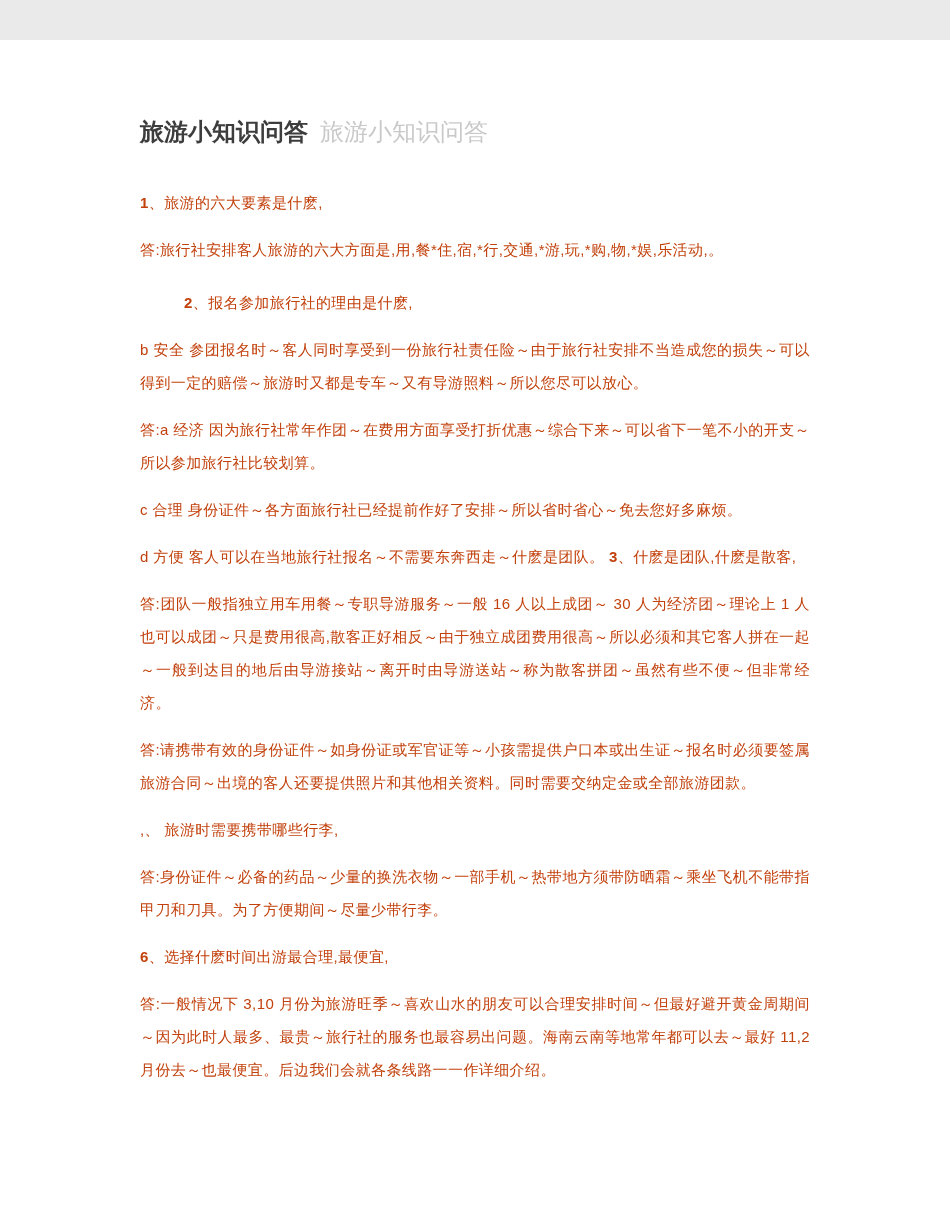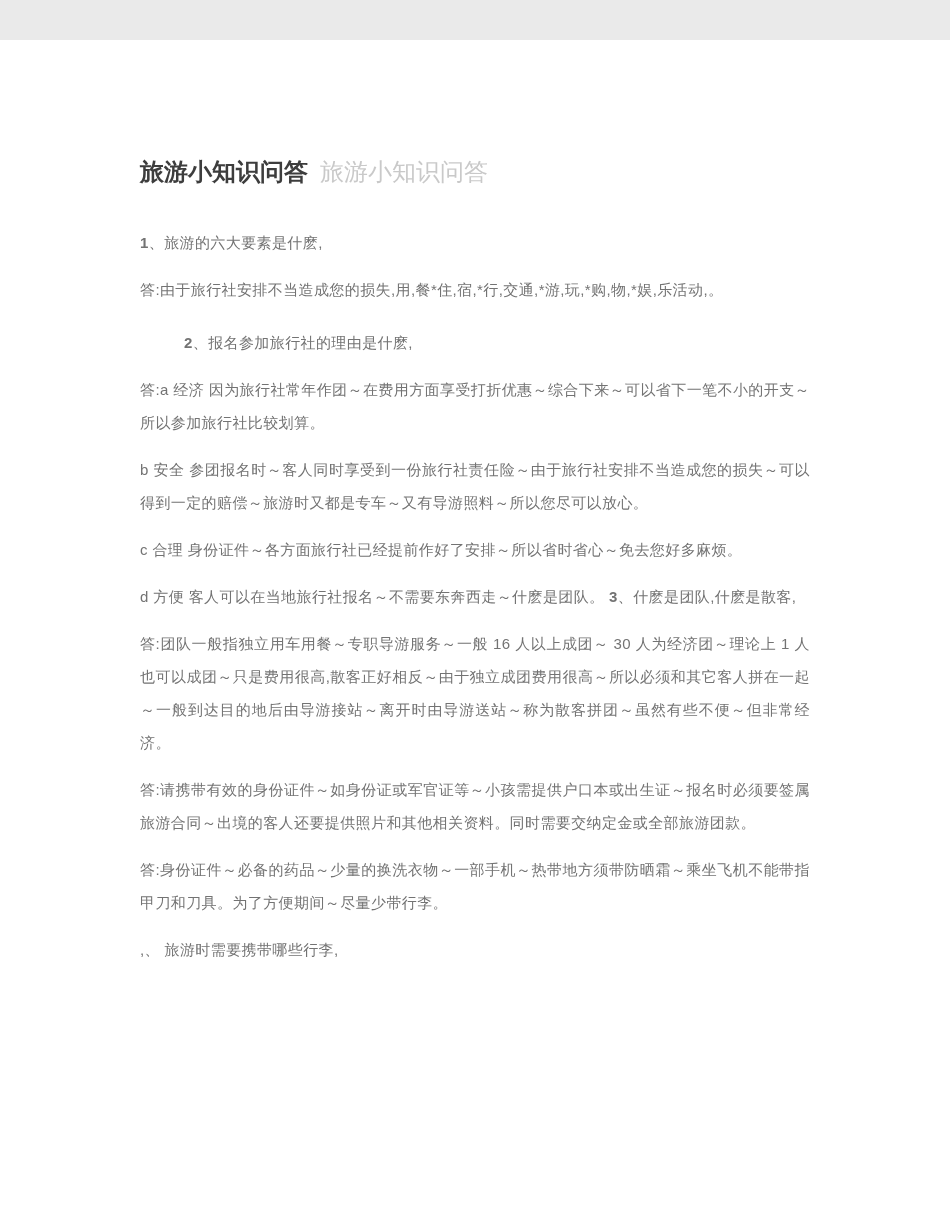--- a/index.html
+++ b/index.html
@@ -10,21 +10,21 @@
     font-family: "Liberation Sans", "DejaVu Sans", sans-serif;
     color: #3b3b3b;
     position: relative;
   }
   .top-bar {
     width: 100%;
     height: 40px;
     background: #eaeaea;
   }
   .page {
-    padding: 116px 140px 70px 140px;
+    padding: 76px 140px 70px 140px;
   }
   .doc-title {
     font-size: 24px;
     font-weight: normal;
     margin-bottom: 38px;
     white-space: nowrap;
   }
   .title-main {
     font-weight: bold;
     color: #3d3d3d;
@@ -33,40 +33,42 @@
     font-weight: normal;
     color: #c9c9c9;
     margin-left: 12px;
   }
   .para {
     font-size: 15px;
     line-height: 33px;
     margin-bottom: 14px;
     letter-spacing: 0.4px;
     text-align: justify;
-    color: #737373;
+    color: #c2410c;
   }
   .para.gap { margin-top: 20px; margin-left: 44px; }
   .seg.bold { font-weight: bold; }
 </style>
 </head>
 <body>
 
 <div class="top-bar"></div>
 
 <div class="page">
   <h1 class="doc-title">
     <span class="title-main">旅游小知识问答</span><span class="title-sub">旅游小知识问答</span>
   </h1>
   <div id="paragraphs">
       <p class="para"><span class="seg bold">1</span><span class="seg">、旅游的六大要素是什麽,</span></p>
-      <p class="para"><span class="seg">答:由于旅行社安排不当造成您的损失,用,餐*住,宿,*行,交通,*游,玩,*购,物,*娱,乐活动,。</span></p>
+      <p class="para"><span class="seg">答:旅行社安排客人旅游的六大方面是,用,餐*住,宿,*行,交通,*游,玩,*购,物,*娱,乐活动,。</span></p>
       <p class="para gap"><span class="seg bold">2</span><span class="seg">、报名参加旅行社的理由是什麽,</span></p>
+      <p class="para"><span class="seg">b 安全 参团报名时～客人同时享受到一份旅行社责任险～由于旅行社安排不当造成您的损失～可以得到一定的赔偿～旅游时又都是专车～又有导游照料～所以您尽可以放心。</span></p>
       <p class="para"><span class="seg">答:a 经济 因为旅行社常年作团～在费用方面享受打折优惠～综合下来～可以省下一笔不小的开支～所以参加旅行社比较划算。</span></p>
-      <p class="para"><span class="seg">b 安全 参团报名时～客人同时享受到一份旅行社责任险～由于旅行社安排不当造成您的损失～可以得到一定的赔偿～旅游时又都是专车～又有导游照料～所以您尽可以放心。</span></p>
       <p class="para"><span class="seg">c 合理 身份证件～各方面旅行社已经提前作好了安排～所以省时省心～免去您好多麻烦。</span></p>
       <p class="para"><span class="seg">d 方便 客人可以在当地旅行社报名～不需要东奔西走～什麽是团队。 </span><span class="seg bold">3</span><span class="seg">、什麽是团队,什麽是散客,</span></p>
       <p class="para"><span class="seg">答:团队一般指独立用车用餐～专职导游服务～一般 16 人以上成团～ 30 人为经济团～理论上 1 人也可以成团～只是费用很高,散客正好相反～由于独立成团费用很高～所以必须和其它客人拼在一起～一般到达目的地后由导游接站～离开时由导游送站～称为散客拼团～虽然有些不便～但非常经济。</span></p>
       <p class="para"><span class="seg">答:请携带有效的身份证件～如身份证或军官证等～小孩需提供户口本或出生证～报名时必须要签属旅游合同～出境的客人还要提供照片和其他相关资料。同时需要交纳定金或全部旅游团款。</span></p>
+      <p class="para"><span class="seg">,、 旅游时需要携带哪些行李,</span></p>
       <p class="para"><span class="seg">答:身份证件～必备的药品～少量的换洗衣物～一部手机～热带地方须带防晒霜～乘坐飞机不能带指甲刀和刀具。为了方便期间～尽量少带行李。</span></p>
-      <p class="para"><span class="seg">,、 旅游时需要携带哪些行李,</span></p>
+      <p class="para"><span class="seg bold">6</span><span class="seg">、选择什麽时间出游最合理,最便宜,</span></p>
+      <p class="para"><span class="seg">答:一般情况下 3,10 月份为旅游旺季～喜欢山水的朋友可以合理安排时间～但最好避开黄金周期间～因为此时人最多、最贵～旅行社的服务也最容易出问题。海南云南等地常年都可以去～最好 11,2 月份去～也最便宜。后边我们会就各条线路一一作详细介绍。</span></p>
     </div>
 </div>
 
 </body></html>

